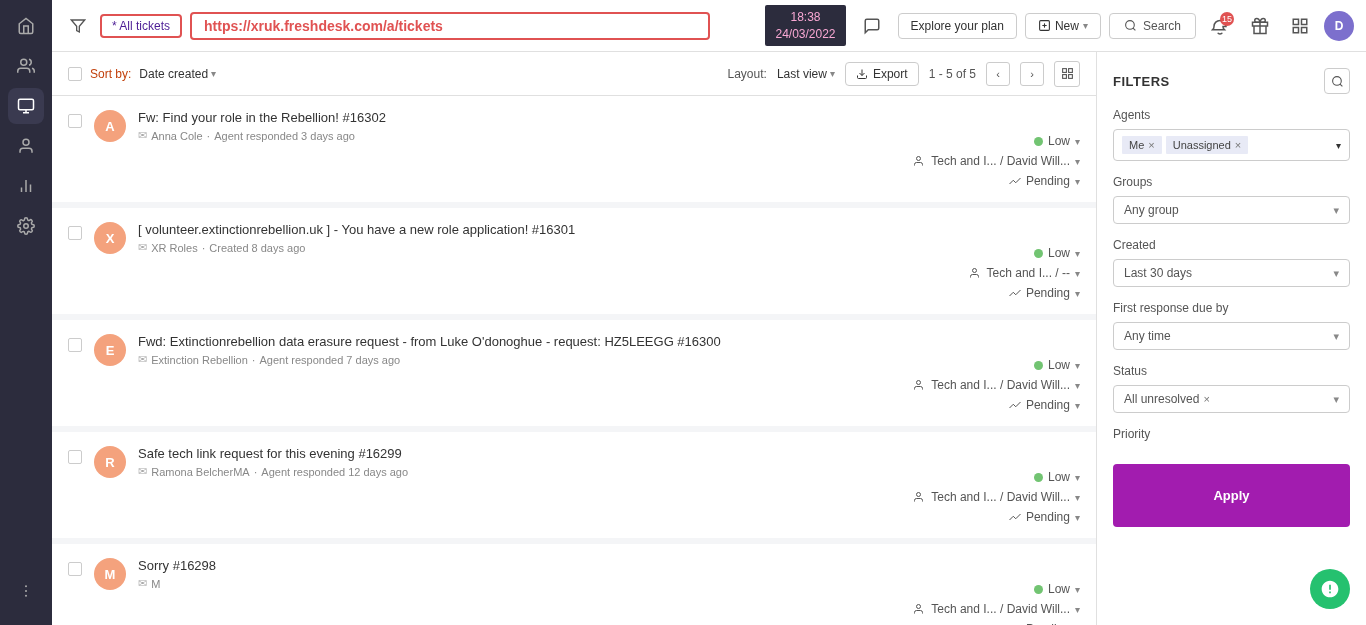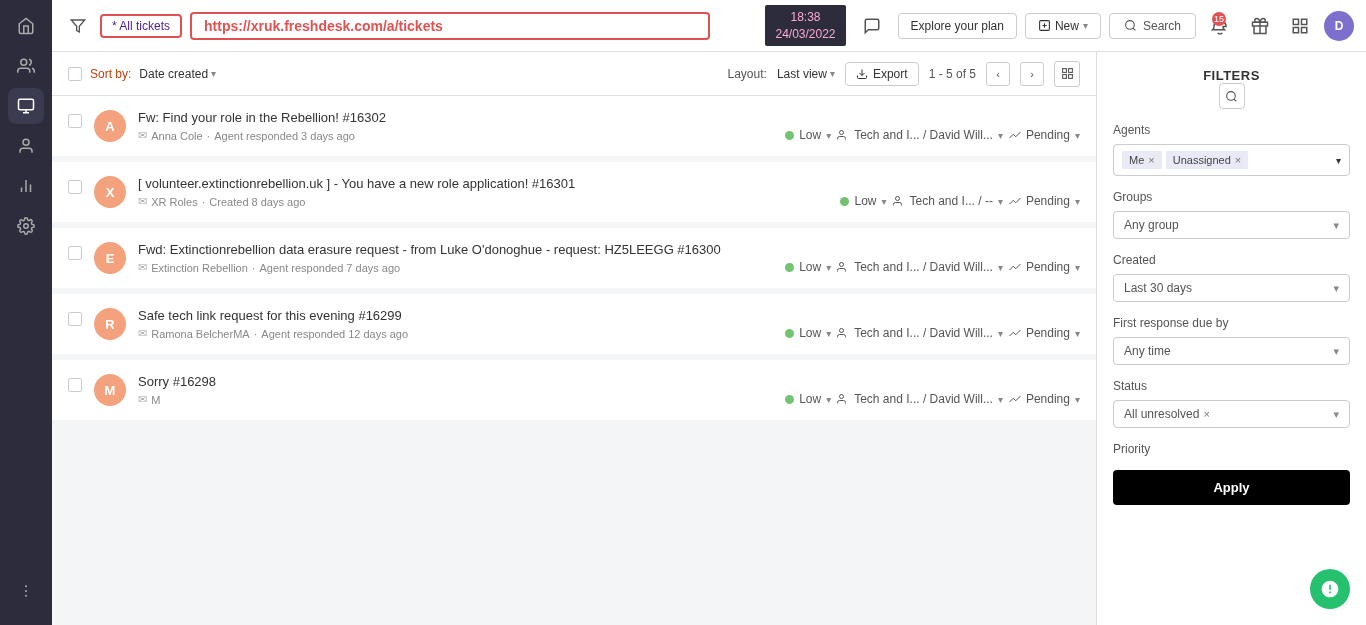--- a/index.html
+++ b/index.html
@@ -23,21 +23,21 @@
     .filter-icon-btn { width: 28px; height: 28px; display: flex; align-items: center; justify-content: center; color: #555; cursor: pointer; }
     .all-tickets-badge { border: 2px solid #e05252; border-radius: 4px; padding: 3px 10px; font-size: 12px; font-weight: 400; color: #4c1d95; cursor: pointer; white-space: nowrap; }
     .url-bar { border: 2px solid #e05252; border-radius: 4px; padding: 4px 12px; font-size: 14px; color: #e05252; font-weight: 600; flex: 1; max-width: 520px; }
     .topbar-right { margin-left: auto; display: flex; align-items: center; gap: 8px; }
     .datetime-box { background: #2c2c3d; color: #f9a8d4; border-radius: 2px; padding: 4px 10px; font-size: 12px; text-align: center; line-height: 1.4; cursor: pointer; }
     .chat-icon-btn { width: 36px; height: 36px; display: flex; align-items: center; justify-content: center; color: #555; cursor: pointer; position: relative; }
     .explore-plan-btn { background: #fff; border: 1px solid #ccc; border-radius: 4px; padding: 5px 12px; font-size: 12px; cursor: pointer; color: #333; }
     .new-btn { background: #fff; border: 1px solid #ccc; border-radius: 4px; padding: 5px 12px; font-size: 12px; cursor: pointer; color: #333; display: flex; align-items: center; gap: 4px; }
     .search-btn { background: #fff; border: 1px solid #ccc; border-radius: 4px; padding: 5px 14px; font-size: 12px; cursor: pointer; color: #555; display: flex; align-items: center; gap: 6px; }
     .badge-icon { width: 32px; height: 32px; display: flex; align-items: center; justify-content: center; color: #555; cursor: pointer; position: relative; }
-    .badge-dot { position: absolute; top: 2px; right: 10px; background: #e05252; color: #fff; border-radius: 50%; width: 14px; height: 14px; font-size: 9px; display: flex; align-items: center; justify-content: center; }
+    .badge-dot { position: absolute; top: 2px; right: 2px; background: #e05252; color: #fff; border-radius: 50%; width: 14px; height: 14px; font-size: 9px; display: flex; align-items: center; justify-content: center; }
     .user-avatar-top { width: 30px; height: 30px; border-radius: 50%; background: #7c6fcd; color: #fff; font-size: 12px; font-weight: bold; display: flex; align-items: center; justify-content: center; cursor: pointer; }
 
     
     .content-area { flex: 1; display: flex; overflow: hidden; }
 
     
     .ticket-list-area { flex: 1; display: flex; flex-direction: column; overflow: hidden; }
 
     
     .sort-bar { height: 44px; background: #fff; border-bottom: 1px solid #e0e0e0; display: flex; align-items: center; padding: 0 16px; gap: 8px; flex-shrink: 0; }
@@ -54,40 +54,40 @@
 
     
     .tickets-scroll { flex: 1; overflow-y: auto; background: #f4f5f7; }
     .ticket-card { background: #fff; border-bottom: 6px solid #f4f5f7; display: flex; align-items: stretch; padding: 14px 16px; gap: 12px; cursor: pointer; }
     .ticket-checkbox { width: 14px; height: 14px; border: 1px solid #ccc; border-radius: 2px; margin-top: 4px; flex-shrink: 0; cursor: pointer; }
     .ticket-avatar { width: 32px; height: 32px; border-radius: 50%; display: flex; align-items: center; justify-content: center; color: #fff; font-size: 13px; font-weight: bold; flex-shrink: 0; }
     .ticket-body { flex: 1; min-width: 0; }
     .ticket-title { font-size: 13px; font-weight: 500; color: #333; margin-bottom: 4px; white-space: nowrap; overflow: hidden; text-overflow: ellipsis; }
     .ticket-meta { font-size: 11px; color: #888; display: flex; align-items: center; gap: 4px; }
     .ticket-meta-icon { color: #aaa; }
-    .ticket-right { display: flex; flex-direction: row; align-items: flex-end; gap: 6px; flex-shrink: 0; min-width: 200px; }
+    .ticket-right { display: flex; flex-direction: column; align-items: flex-end; gap: 6px; flex-shrink: 0; min-width: 200px; margin-top: 24px; }
     .priority-badge { display: flex; align-items: center; gap: 5px; font-size: 12px; color: #555; cursor: pointer; }
     .priority-dot { width: 9px; height: 9px; border-radius: 50%; background: #72c472; flex-shrink: 0; }
     .ticket-group { display: flex; align-items: center; gap: 5px; font-size: 12px; color: #555; cursor: pointer; }
     .ticket-status { display: flex; align-items: center; gap: 5px; font-size: 12px; color: #555; cursor: pointer; }
     .chevron { font-size: 10px; color: #888; }
 
     
     .filter-panel { width: 270px; background: #fff; border-left: 1px solid #e0e0e0; padding: 16px; overflow-y: auto; flex-shrink: 0; }
-    .filter-header { display: flex; align-items: center; justify-content: space-between; margin-bottom: 14px; flex-direction: column; }
+    .filter-header { display: flex; align-items: center; justify-content: space-between; margin-bottom: 14px; }
     .filter-title { font-size: 13px; font-weight: 700; color: #333; text-transform: uppercase; letter-spacing: 0.5px; }
     .filter-search-icon { width: 26px; height: 26px; border: 1px solid #ccc; border-radius: 4px; display: flex; align-items: center; justify-content: center; cursor: pointer; color: #555; }
     .filter-section { margin-bottom: 14px; }
     .filter-section-label { font-size: 12px; color: #555; margin-bottom: 7px; font-weight: 500; }
     .filter-tag { background: #e8eaf6; border-radius: 1px; padding: 3px 7px; font-size: 11px; color: #444; display: flex; align-items: center; gap: 4px; }
     .filter-tag-x { cursor: pointer; color: #777; font-size: 11px; }
     .filter-dropdown { width: 100%; border: 1px solid #ccc; border-radius: 4px; padding: 6px 10px; font-size: 12px; color: #555; cursor: pointer; display: flex; align-items: center; justify-content: space-between; margin-top: 4px; }
     .filter-dropdown-chevron { font-size: 11px; color: #888; }
     .agents-dropdown-wrapper { border: 1px solid #ccc; border-radius: 4px; padding: 6px 8px; display: flex; flex-wrap: wrap; gap: 4px; align-items: center; cursor: pointer; }
-    .apply-btn { width: 100%; background: #000000; color: #fff; border: none; border-radius: 4px; padding: 10px; font-size: 13px; font-weight: 600; cursor: pointer; margin-top: 0; }
+    .apply-btn { width: 100%; background: #a21caf; color: #fff; border: none; border-radius: 4px; padding: 24px; font-size: 13px; font-weight: 600; cursor: pointer; margin-top: 9px; }
 
     
     .freshdesk-fab { position: fixed; bottom: 16px; right: 16px; width: 40px; height: 40px; background: #25c16f; border-radius: 50%; display: flex; align-items: center; justify-content: center; cursor: pointer; color: #fff; font-size: 18px; z-index: 100; }
     .filter-chevron-down { font-size: 10px; }
   </style>
 </head>
 <body>
 
 <div class="app-container">
 

